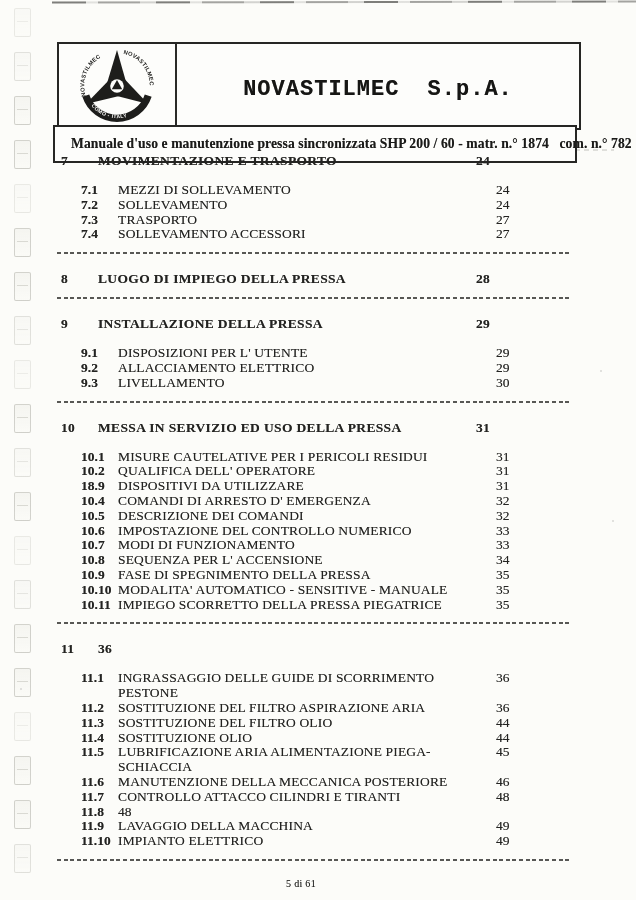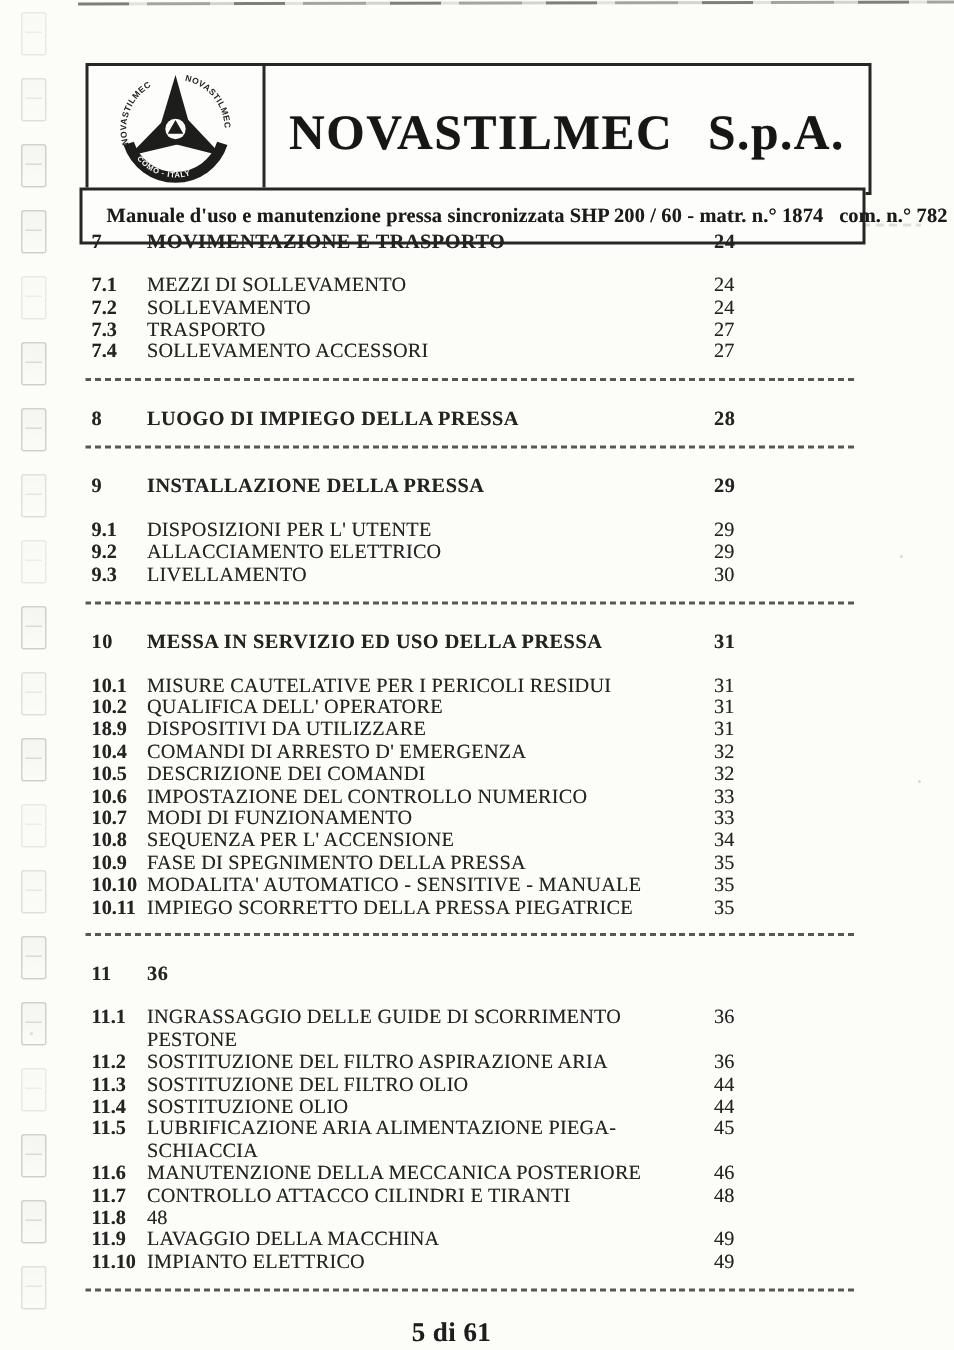--- a/index.html
+++ b/index.html
@@ -38,22 +38,22 @@
     border:2px solid #262624;background:#fdfdfb;display:flex;
   }
   .logo-cell{
     width:116px;border-right:2px solid #2a2a28;display:flex;
     align-items:center;justify-content:center;
   }
   .title-cell{
     flex:1;display:flex;align-items:center;justify-content:center;padding-top:7px;
   }
   .company-name{
-    font-size:33px;font-weight:bold;letter-spacing:1px;word-spacing:14px;
-    color:#161614;text-shadow:0 0 .5px rgba(30,30,30,.6);white-space:nowrap;
+    font-size:22px;font-weight:bold;letter-spacing:1px;word-spacing:14px;
+    color:#161614;text-shadow:0 0 .5px rgba(30,30,30,.6);white-space:nowrap;font-family:Liberation Mono, monospace;
   }
   .subtitle-bar{
     position:absolute;left:53px;top:125px;width:524px;height:38px;
     border:2px solid #262624;background:#fdfdfb;box-sizing:border-box;
     display:flex;align-items:center;
   }
   .subtitle-text{
     font-size:13.6px;font-weight:bold;color:#1b1b19;white-space:pre;
     padding-left:16px;letter-spacing:.1px;text-shadow:0 0 .4px rgba(30,30,30,.5);
   }
@@ -63,27 +63,27 @@
     font-size:13.5px;color:#232321;text-shadow:0 0 .4px rgba(40,40,40,.45);
   }
   .row{
     display:grid;grid-template-columns:37px 378px 1fr;
     line-height:14.8px;align-items:baseline;padding-left:4px;
   }
   .row .num{font-weight:bold;}
   .row.heading{font-weight:bold;line-height:16px;letter-spacing:.35px;}
   .row.heading .page{font-weight:bold;}
   .row.item .title{letter-spacing:.15px;}
-  .items{margin-top:14px;}
+  .items{margin-top:14px;margin-left:20px;}
   .dashed-sep{
     height:2px;margin:10px 0 17px 0;opacity:.85;
     background:repeating-linear-gradient(90deg,#3a3a38 0 4px,transparent 4px 6.6px);
   }
   .page-footer{
-    width:488px;text-align:center;font-weight:bold;font-size:18px;
+    width:488px;text-align:center;font-weight:normal;font-size:10px;
     letter-spacing:.3px;color:#1d1d1b;
   }
   
   .logo-svg text{font-family:"Liberation Sans","DejaVu Sans",sans-serif;font-weight:bold;}
 </style>
 </head>
 <body>
 
 <div class="scan-page">
 

